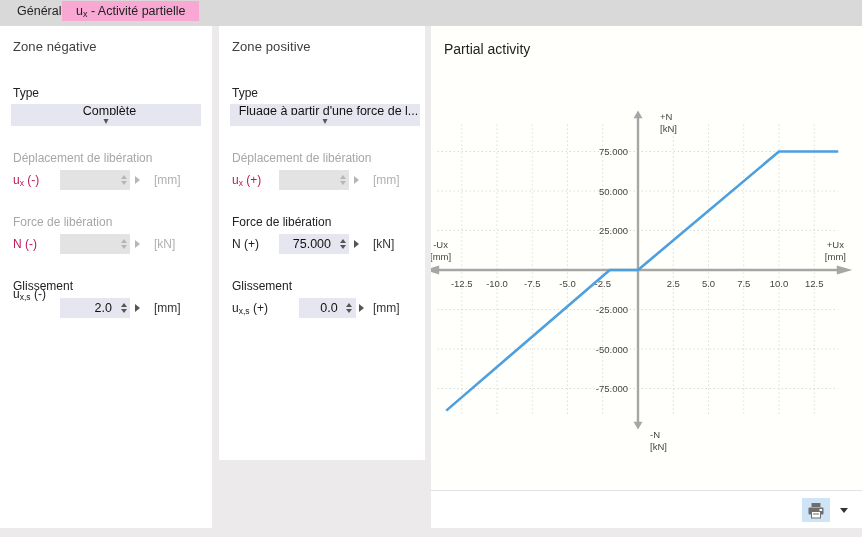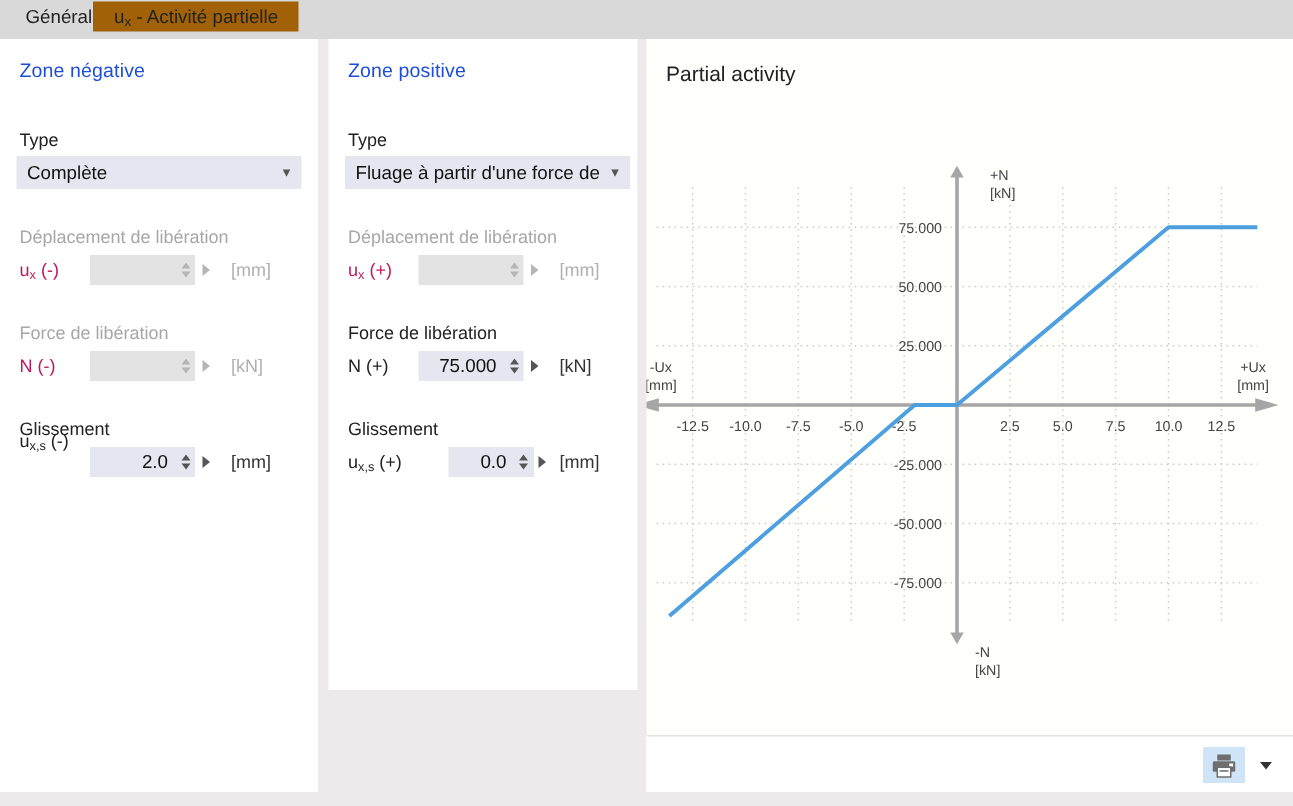--- a/index.html
+++ b/index.html
@@ -15,45 +15,45 @@
     position:absolute;left:0;top:0;width:862px;height:26px;
     background:#d9d9d9;
   }
   .tab{
     position:absolute;top:1px;height:20px;
     display:flex;align-items:center;justify-content:center;
     padding:0 14px;font-size:12.5px;color:#222;cursor:default;
     box-sizing:border-box;
   }
   .tab.inactive{left:3px;background:#d9d9d9;}
-  .tab.active{left:62px;background:#a16207;}
+  .tab.active{left:62px;background:#f9a8d4;}
   .tab sub{font-size:9px;vertical-align:-2px;}
   
   .panel{
     position:absolute;background:#ffffff;box-sizing:border-box;
   }
   #panel-neg{left:0;top:26px;width:212px;height:502px;}
   #panel-pos{left:219px;top:26px;width:206px;height:434px;}
   #panel-chart{left:431px;top:26px;width:431px;height:502px;background:#fffffc;}
   .group-title{
-    position:absolute;font-size:13px;color:#1d4ed8;font-weight:normal;
+    position:absolute;font-size:13px;color:#404040;font-weight:normal;
     letter-spacing:.1px;
   }
   .field-label{position:absolute;font-size:12px;color:#222;}
   .field-label.dim{color:#a7a7a7;}
   .sub-label{position:absolute;font-size:12px;color:#222;}
   .sub-label.dim{color:#be185d;}
   .sub-label sub{font-size:8.5px;vertical-align:-2px;}
   .unit{position:absolute;font-size:12px;color:#333;}
   .unit.dim{color:#b0b0b0;}
   
   .combo{
     position:absolute;height:22px;background:#e6e6f0;
     border:none;box-sizing:border-box;
-    display:flex;align-items:center;cursor:default;
+    display:flex;align-items:center;cursor:default;flex-direction:column;
   }
   .combo .ctext{
     flex:1;padding-left:7px;font-size:12.5px;color:#111;
     white-space:nowrap;overflow:hidden;
   }
   .combo .chev{
     width:20px;display:flex;align-items:center;justify-content:center;
     color:#555;font-size:10px;
   }
   

